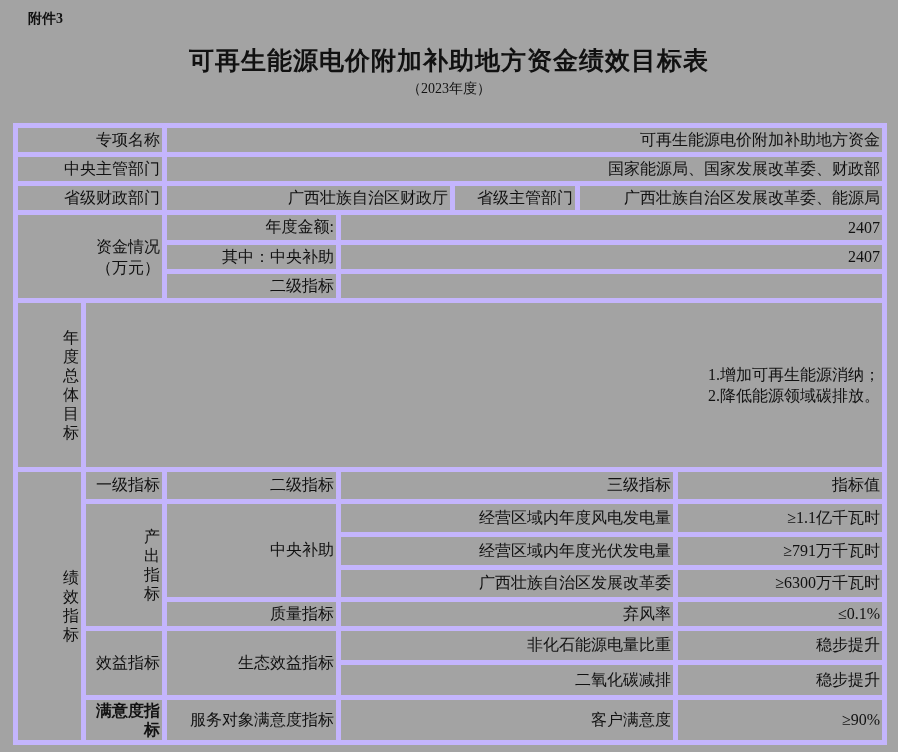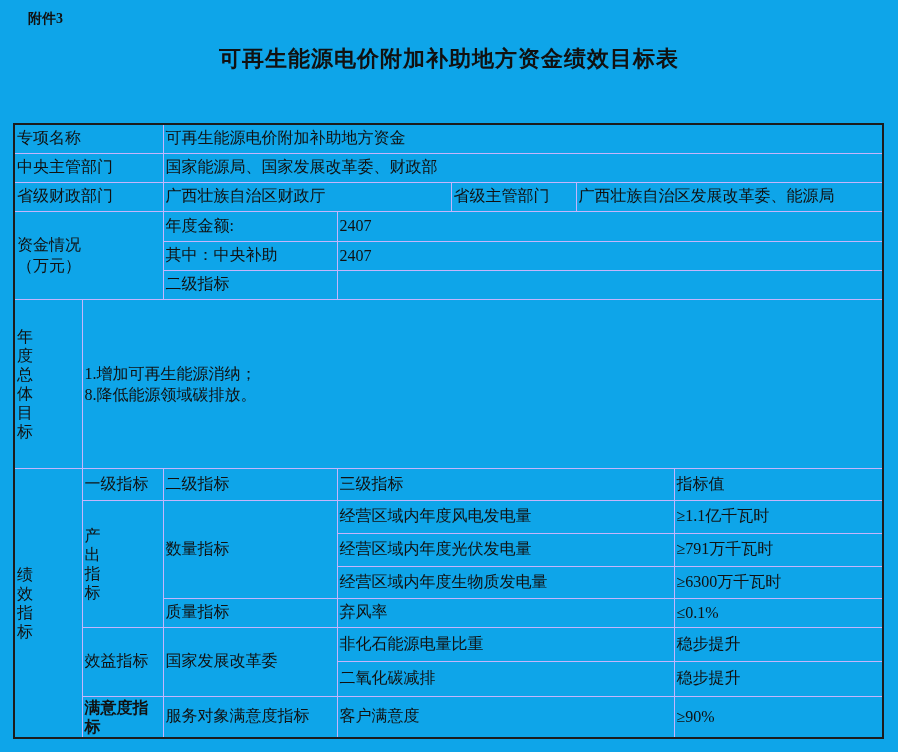--- a/index.html
+++ b/index.html
@@ -6,37 +6,37 @@
     margin: 0;
     padding: 0;
     background: #ffffff;
     font-family: "Liberation Serif", "DejaVu Serif", serif;
     color: #111111;
   }
   .page {
     position: relative;
     width: 898px;
     height: 752px;
-    background: #0ea5e9;
+    background: #a3a3a3;
     overflow: hidden;
   }
   .attachment {
     position: absolute;
     left: 28px;
     top: 10px;
     font-size: 14px;
     font-weight: bold;
   }
   .doc-title {
     position: absolute;
     left: 0;
     top: 44px;
     width: 898px;
     text-align: center;
-    font-size: 22px;
+    font-size: 25px;
     font-weight: bold;
     letter-spacing: 1px;
   }
   .doc-subtitle {
     position: absolute;
     left: 0;
     top: 80px;
     width: 898px;
     text-align: center;
     font-size: 14px;
@@ -44,22 +44,22 @@
   table.main {
     position: absolute;
     left: 13px;
     top: 123px;
     width: 869px;
     border-collapse: collapse;
     table-layout: fixed;
     font-size: 16px;
   }
   table.main td {
-    border: 1px solid #c4b5fd;
-    text-align: left;
+    border: 5px solid #c4b5fd;
+    text-align: right;
     vertical-align: middle;
     padding: 1px 2px;
     overflow: hidden;
   }
   table.main {
     border: 2px solid #1c1c1c;
   }
   tr.h29 { height: 29px; }
   tr.h30 { height: 30px; }
   tr.h32 { height: 32px; }
@@ -93,20 +93,21 @@
     font-weight: bold;
   }
 </style>
 </head>
 <body>
 
 <div class="page">
 
   <div class="attachment">附件3</div>
   <div class="doc-title">可再生能源电价附加补助地方资金绩效目标表</div>
+  <div class="doc-subtitle">（2023年度）</div>
 
   <table class="main">
     <colgroup>
       <col style="width:68px">
         <col style="width:81px">
         <col style="width:174px">
       <col style="width:114px">
         <col style="width:125px">
         <col style="width:98px">
       <col style="width:209px">
@@ -143,61 +144,61 @@
     <tr class="h29">
       <td class="align-right">二级指标</td>
       <td colspan="4"></td>
     </tr>
 
     <tr class="h169">
       <td>
         <span class="vtext">年度总体目标</span>
       </td>
       <td colspan="6" class="goal-cell">1.增加可再生能源消纳；
-8.降低能源领域碳排放。</td>
+2.降低能源领域碳排放。</td>
     </tr>
 
     <tr class="h32">
       <td rowspan="8">
         <span class="vtext">绩效指标</span>
       </td>
       <td>一级指标</td>
       <td>二级指标</td>
       <td colspan="3">三级指标</td>
       <td>指标值</td>
     </tr>
 
     <tr class="h33">
       <td rowspan="4">
         <span class="vtext">产出指标</span>
       </td>
-      <td rowspan="3">数量指标</td>
+      <td rowspan="3">中央补助</td>
       <td colspan="3">经营区域内年度风电发电量</td>
       <td>≥1.1亿千瓦时</td>
     </tr>
 
     <tr class="h33">
       <td colspan="3">经营区域内年度光伏发电量</td>
       <td>≥791万千瓦时</td>
     </tr>
 
     <tr class="h32">
-      <td colspan="3">经营区域内年度生物质发电量</td>
+      <td colspan="3">广西壮族自治区发展改革委</td>
       <td>≥6300万千瓦时</td>
     </tr>
 
     <tr class="h29">
       <td>质量指标</td>
       <td colspan="3">弃风率</td>
       <td>≤0.1%</td>
     </tr>
 
     <tr class="h34">
       <td rowspan="2">效益指标</td>
-      <td rowspan="2">国家发展改革委</td>
+      <td rowspan="2">生态效益指标</td>
       <td colspan="3">非化石能源电量比重</td>
       <td>稳步提升</td>
     </tr>
 
     <tr class="h35">
       <td colspan="3">二氧化碳减排</td>
       <td>稳步提升</td>
     </tr>
 
     <tr class="h42">

